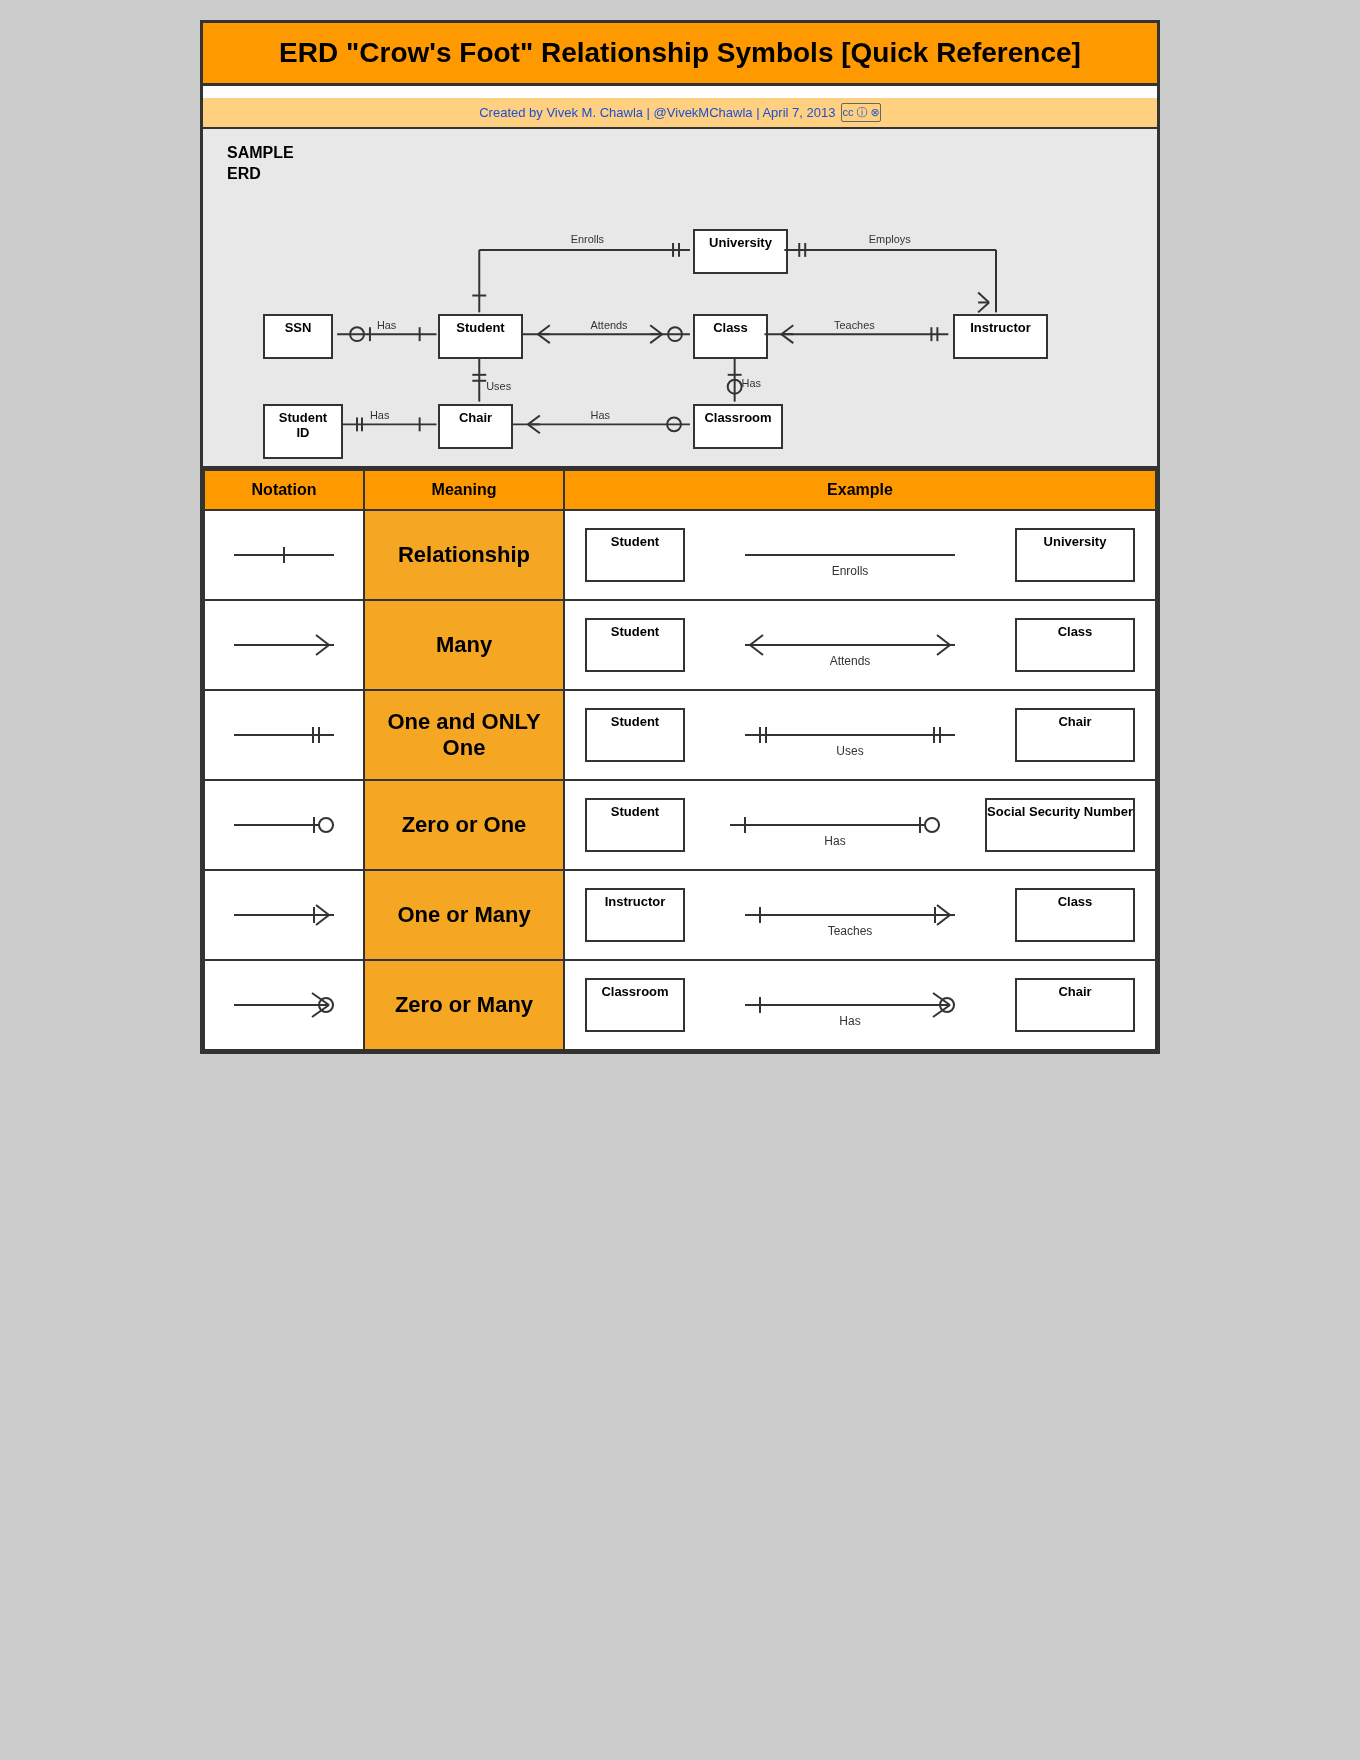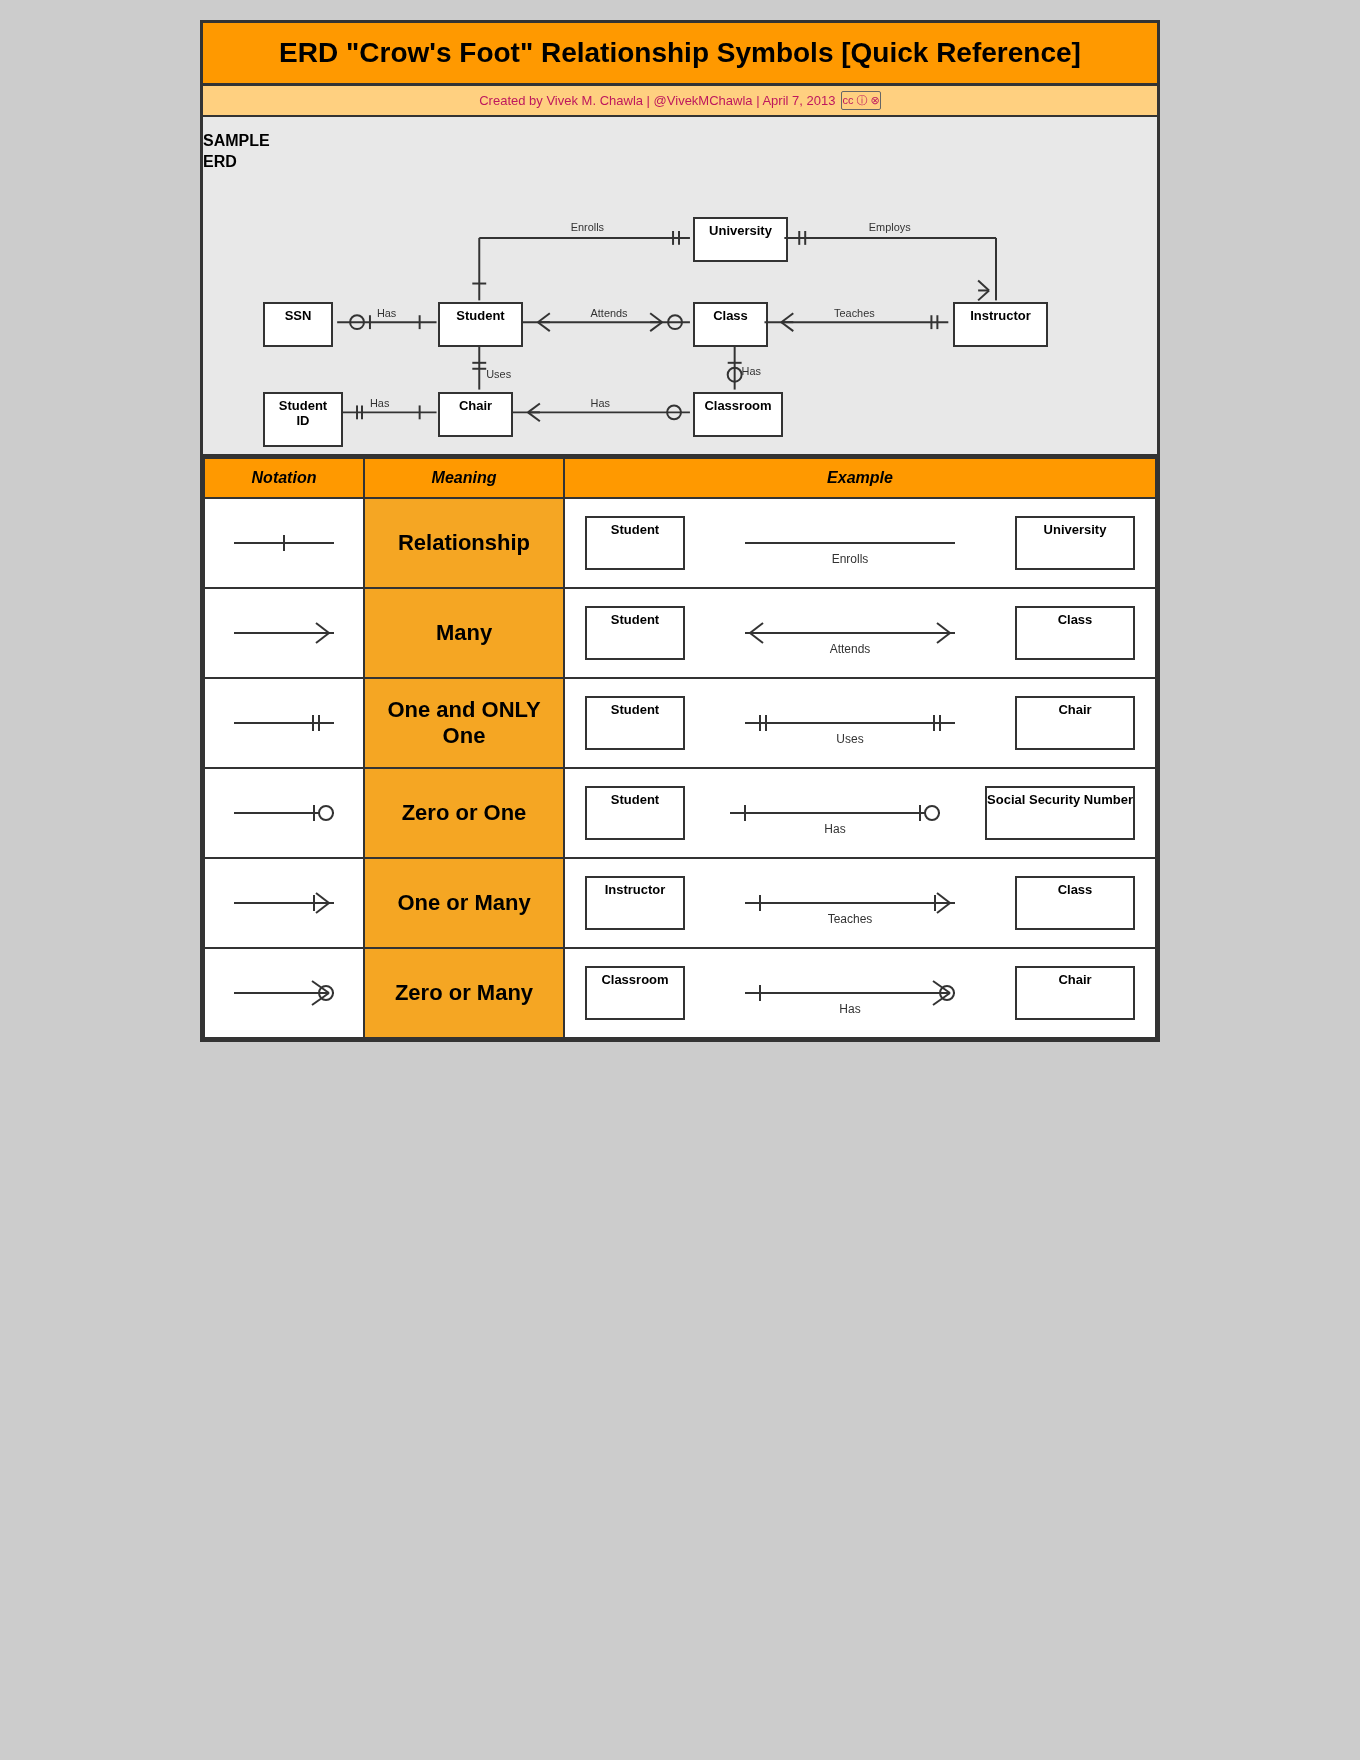--- a/index.html
+++ b/index.html
@@ -27,37 +27,38 @@
       font-weight: bold;
       color: #000;
     }
     
     .subtitle-bar {
       background: #ffd080;
       border-bottom: 2px solid #333;
       padding: 5px 18px;
       text-align: center;
       font-size: 13px;
-      color: #be185d;
+      color: #1d4ed8;
       display: flex;
       align-items: center;
       justify-content: center;
       gap: 6px;
+      margin-top: 12px;
     }
     
     .erd-area {
       background: #e8e8e8;
       border-bottom: 3px solid #333;
       padding: 14px 10px 14px 10px;
       position: relative;
       min-height: 340px;
     }
     .erd-label {
       position: absolute;
-      left: 0;
+      left: 24px;
       top: 14px;
       font-weight: bold;
       font-size: 16px;
       line-height: 1.3;
     }
     
     .entity {
       position: absolute;
       border: 2px solid #333;
       background: white;
@@ -83,21 +84,20 @@
     .ref-header {
       background: #f90;
     }
     .ref-header th {
       padding: 10px 8px;
       font-size: 16px;
       font-weight: bold;
       color: #000;
       border: 2px solid #333;
       text-align: center;
-      font-style: italic;
     }
     .ref-row td {
       border: 2px solid #333;
       vertical-align: middle;
     }
     .col-notation {
       width: 160px;
       text-align: center;
       padding: 10px 0;
     }

